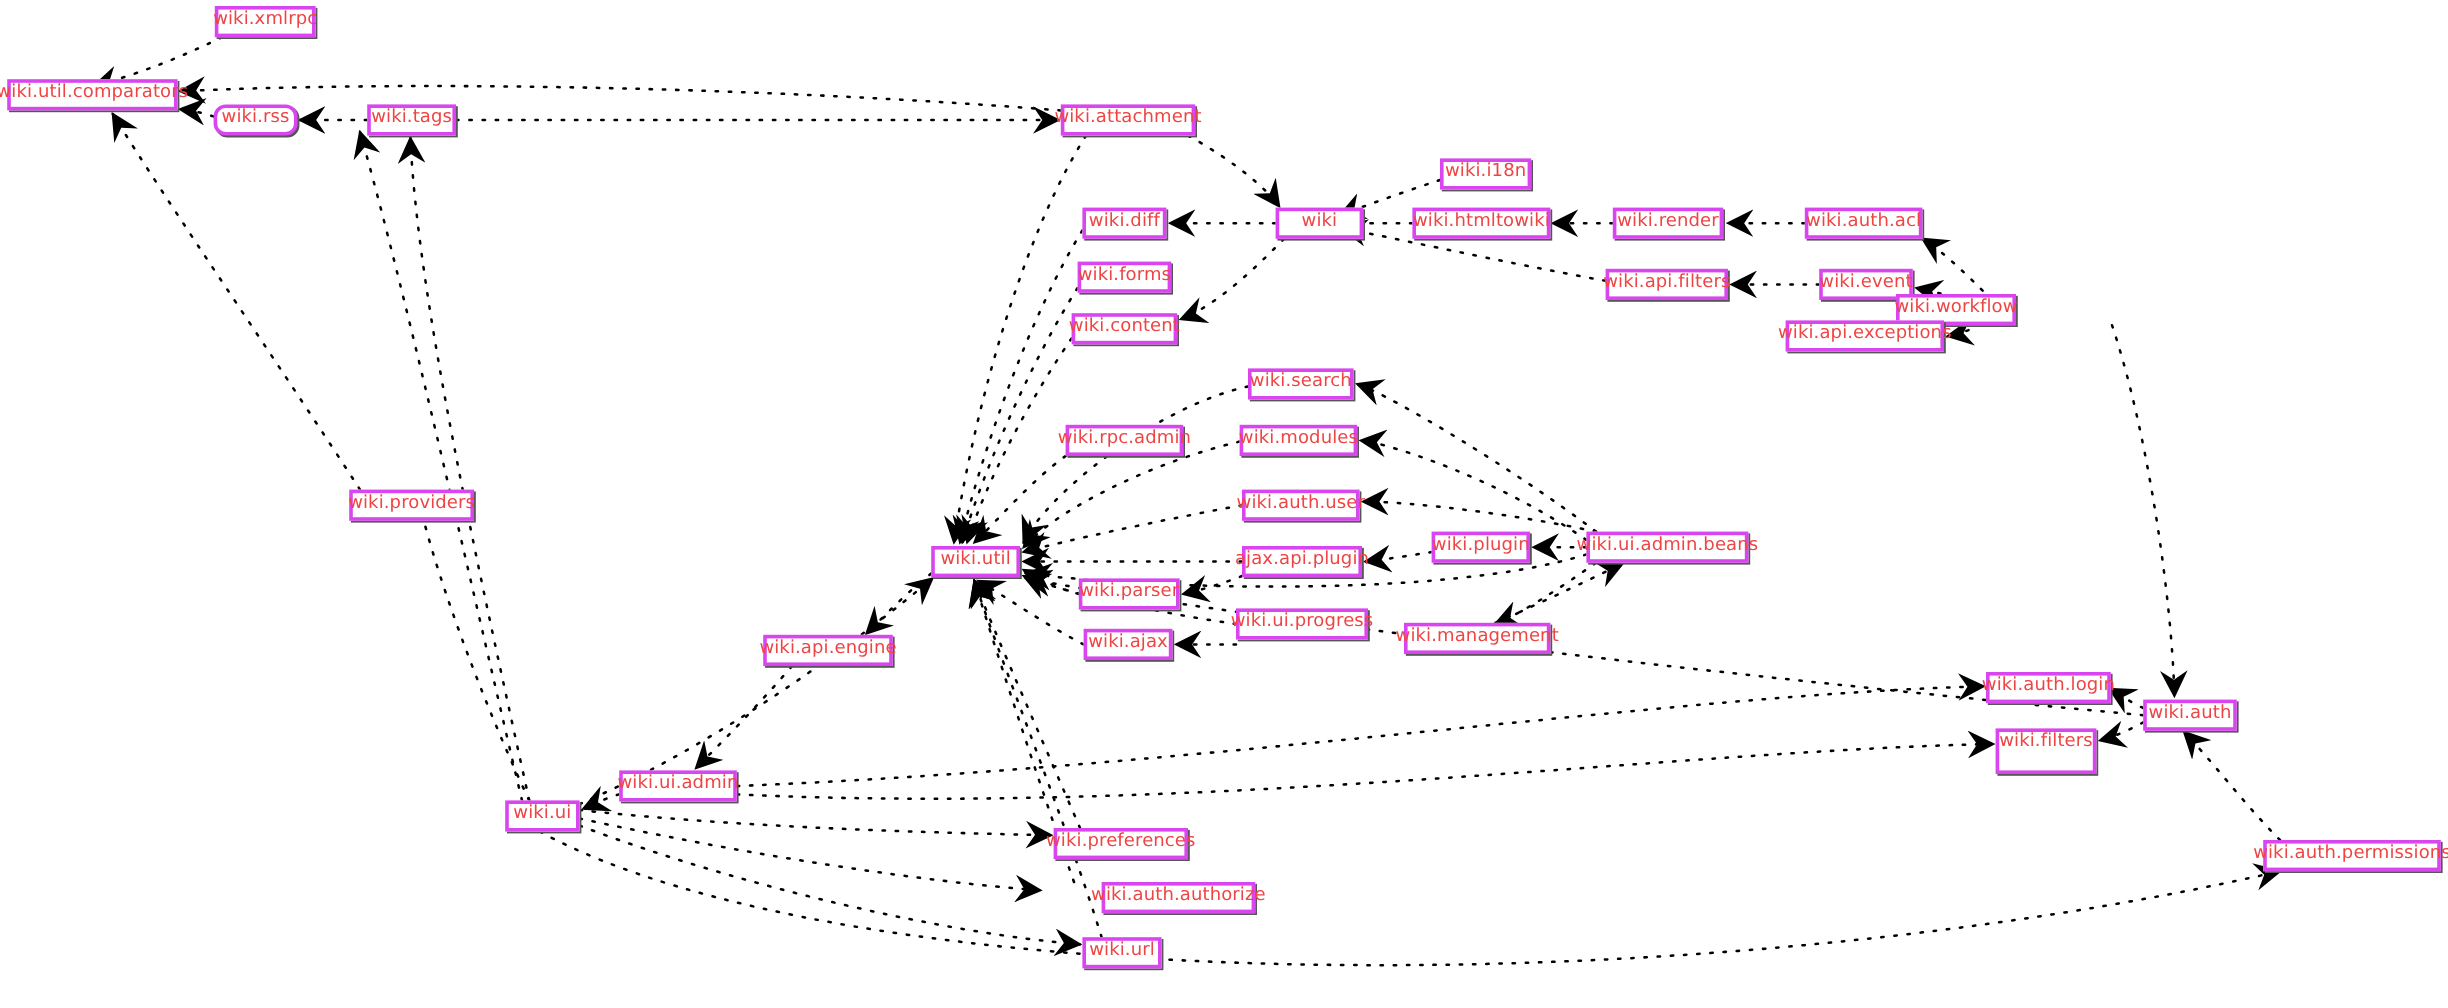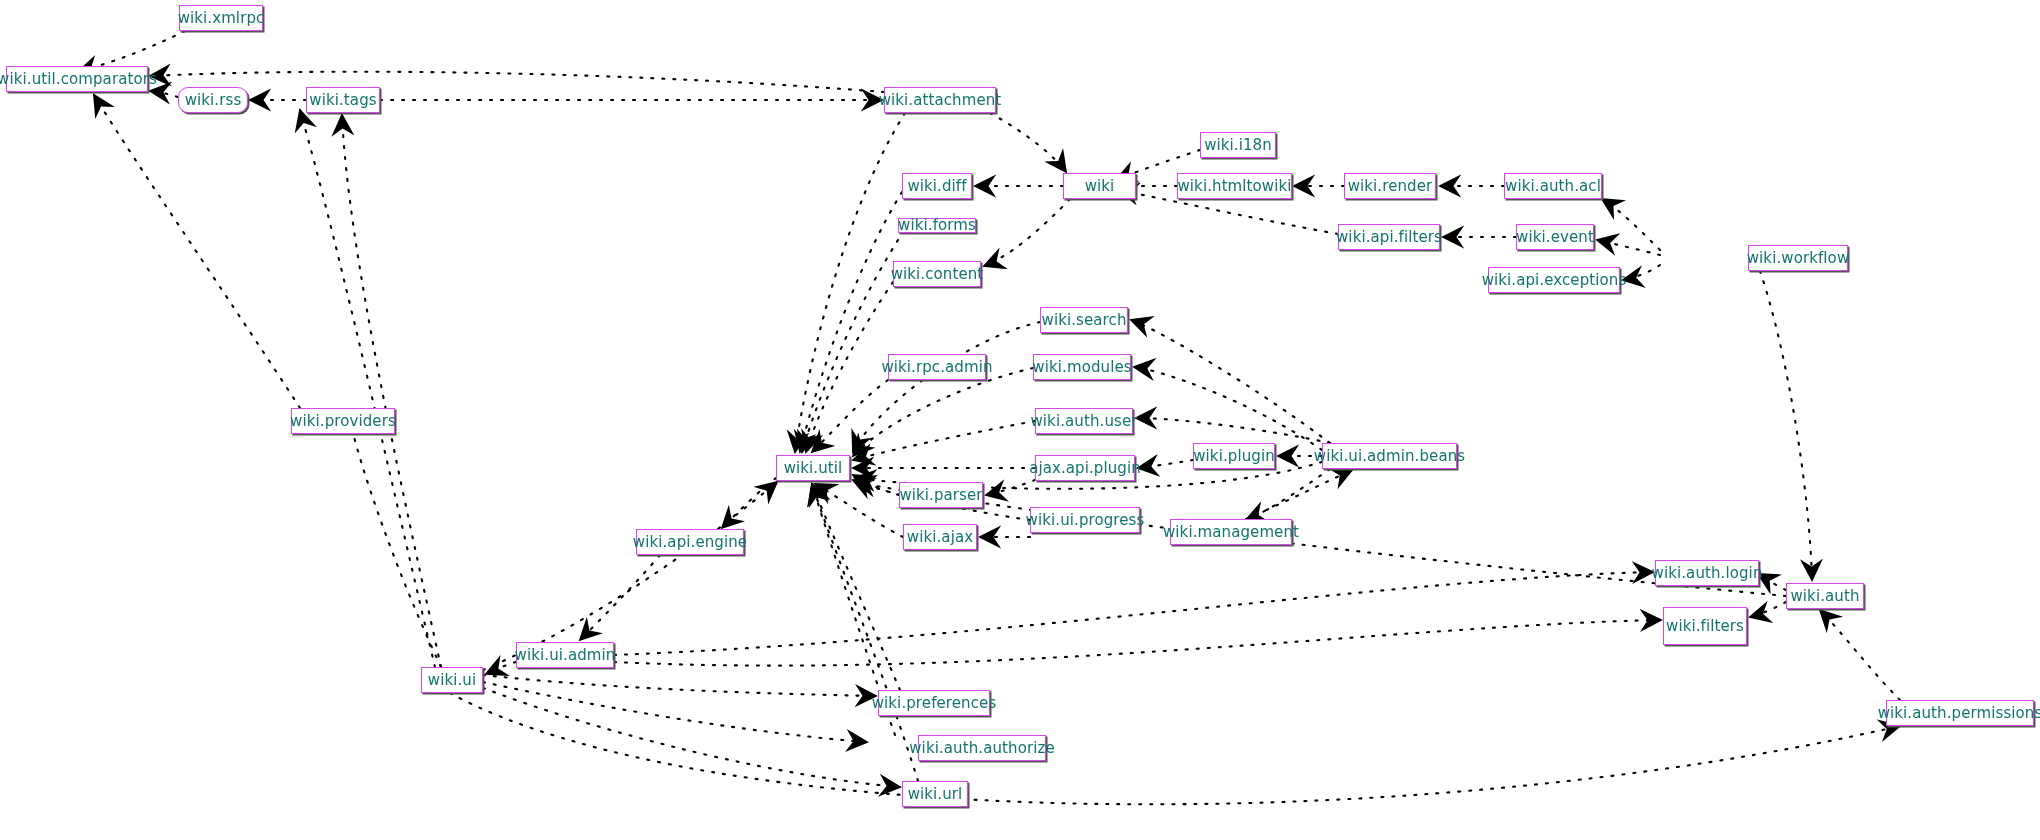--- a/index.html
+++ b/index.html
@@ -20,27 +20,26 @@
     left: 0;
     top: 0;
     width: 2040px;
     height: 840px;
     pointer-events: none;
   }
   .node {
     position: absolute;
     box-sizing: border-box;
     background: #ffffff;
-    border: 1px solid #d946ef;
+    border: 3px solid #d946ef;
     box-shadow: 1.5px 1.5px 0 0 #555555;
-    color: #0f766e;
+    color: #ef4444;
     font-size: 15px;
     line-height: 1;
     display: flex;
-    align-items: center;
     justify-content: center;
     white-space: nowrap;
     letter-spacing: 0.1px;
     z-index: 5;
   }
   .node-label {
     display: block;
     padding: 0 2px;
   }
 </style>
@@ -147,30 +146,30 @@
       </div>
       <div class="node" style="left: 1177px; top: 173px; width: 115px; height: 26px;">
         <span class="node-label">wiki.htmltowiki</span>
       </div>
       <div class="node" style="left: 1344px; top: 173px; width: 92px; height: 26px;">
         <span class="node-label">wiki.render</span>
       </div>
       <div class="node" style="left: 1504px; top: 173px; width: 98px; height: 26px;">
         <span class="node-label">wiki.auth.acl</span>
       </div>
-      <div class="node" style="left: 898px; top: 218px; width: 78px; height: 15px;">
+      <div class="node" style="left: 898px; top: 218px; width: 78px; height: 26px;">
         <span class="node-label">wiki.forms</span>
       </div>
       <div class="node" style="left: 1338px; top: 224px; width: 102px; height: 26px;">
         <span class="node-label">wiki.api.filters</span>
       </div>
       <div class="node" style="left: 1516px; top: 224px; width: 78px; height: 26px;">
         <span class="node-label">wiki.event</span>
       </div>
-      <div class="node" style="left: 1748px; top: 245px; width: 100px; height: 26px;">
+      <div class="node" style="left: 1580px; top: 245px; width: 100px; height: 26px;">
         <span class="node-label">wiki.workflow</span>
       </div>
       <div class="node" style="left: 893px; top: 261px; width: 88px; height: 26px;">
         <span class="node-label">wiki.content</span>
       </div>
       <div class="node" style="left: 1488px; top: 267px; width: 132px; height: 26px;">
         <span class="node-label">wiki.api.exceptions</span>
       </div>
       <div class="node" style="left: 1040px; top: 307px; width: 88px; height: 26px;">
         <span class="node-label">wiki.search</span>

